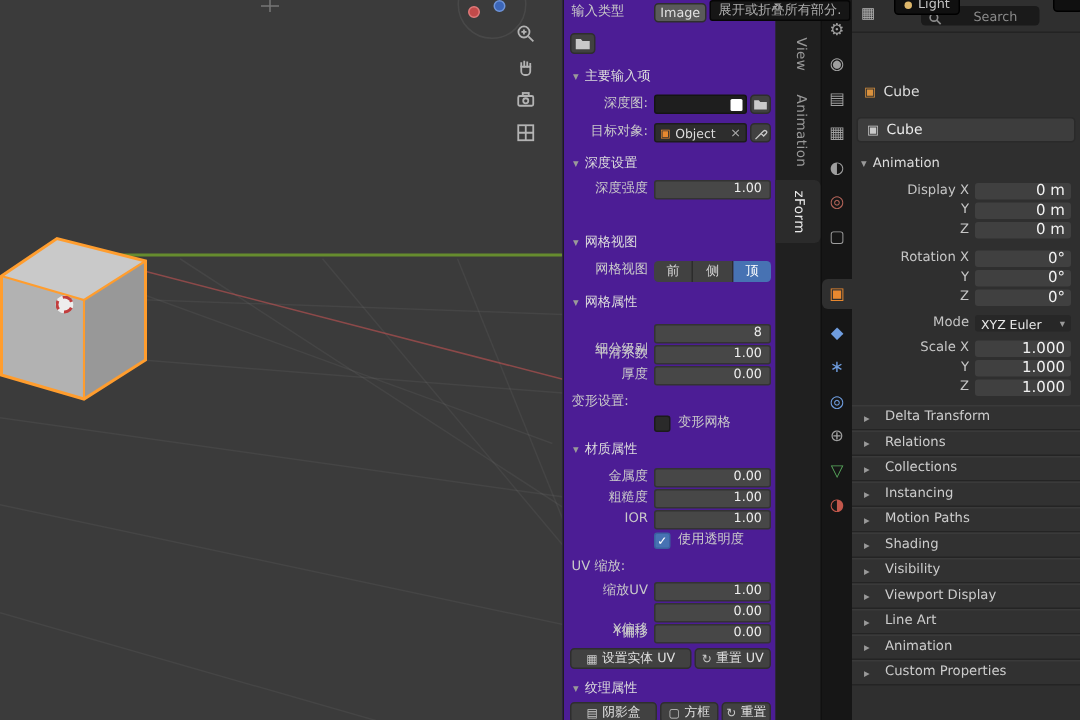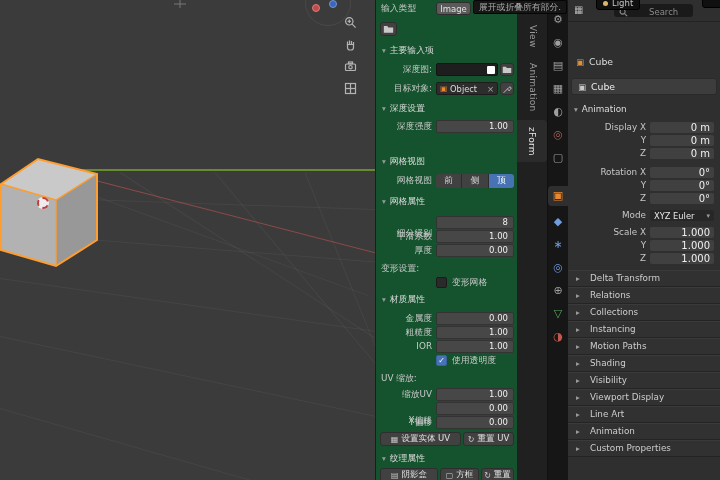--- a/index.html
+++ b/index.html
@@ -15,21 +15,21 @@
   #cube-svg{position:absolute;left:-2px;top:150px;}
   #cursor3d{position:absolute;left:37px;top:197px;width:12px;height:12px;border-radius:50%;
             background:#ededed;border:2px dashed #c23d3d;}
   #gizmo-circle{position:absolute;left:305px;top:-20px;width:46px;height:46px;border-radius:50%;border:1px solid rgba(255,255,255,0.07);}
   .gdot{position:absolute;width:8px;height:8px;border-radius:50%;}
   .vbtn{position:absolute;left:342px;width:16px;height:16px;display:flex;align-items:center;justify-content:center;opacity:.85;cursor:pointer;}
   .vbtn svg{stroke:#c9c9c9;fill:none;stroke-width:1.2;}
   #axes-marker{position:absolute;left:174px;top:0px;opacity:.4;}
 
   
-  #tool-panel{position:absolute;left:375px;top:0;width:142px;height:480px;background:#14532d;border-left:1px solid #1d1d1d;}
+  #tool-panel{position:absolute;left:375px;top:0;width:142px;height:480px;background:#4c1d95;border-left:1px solid #1d1d1d;}
   .llabel{position:absolute;color:#c9c9c9;font-size:8.8px;line-height:13px;white-space:nowrap;}
   .tlabel{position:absolute;left:0;width:56px;text-align:right;color:#c9c9c9;font-size:8.8px;line-height:13px;white-space:nowrap;}
   .field{position:absolute;height:13px;background:#474747;border:1px solid #333;border-radius:2px;color:#efefef;
          font-size:8.5px;text-align:right;padding:0 5px;line-height:11px;}
   .btn{position:absolute;height:14px;background:#414141;border:1px solid #2e2e2e;border-radius:3px;color:#e0e0e0;
        display:flex;align-items:center;justify-content:center;gap:3px;font-size:8.5px;cursor:pointer;white-space:nowrap;}
   .btn svg{stroke:#c9c9c9;fill:none;stroke-width:1.1;}
   .sect{position:absolute;left:6px;color:#dcdcdc;font-size:8.8px;white-space:nowrap;cursor:pointer;}
   .car{color:#9a9a9a;margin-right:4px;font-size:7.5px;}
   .swatch{position:absolute;right:2px;top:2px;width:8px;height:8px;background:#ffffff;border-radius:1px;}

